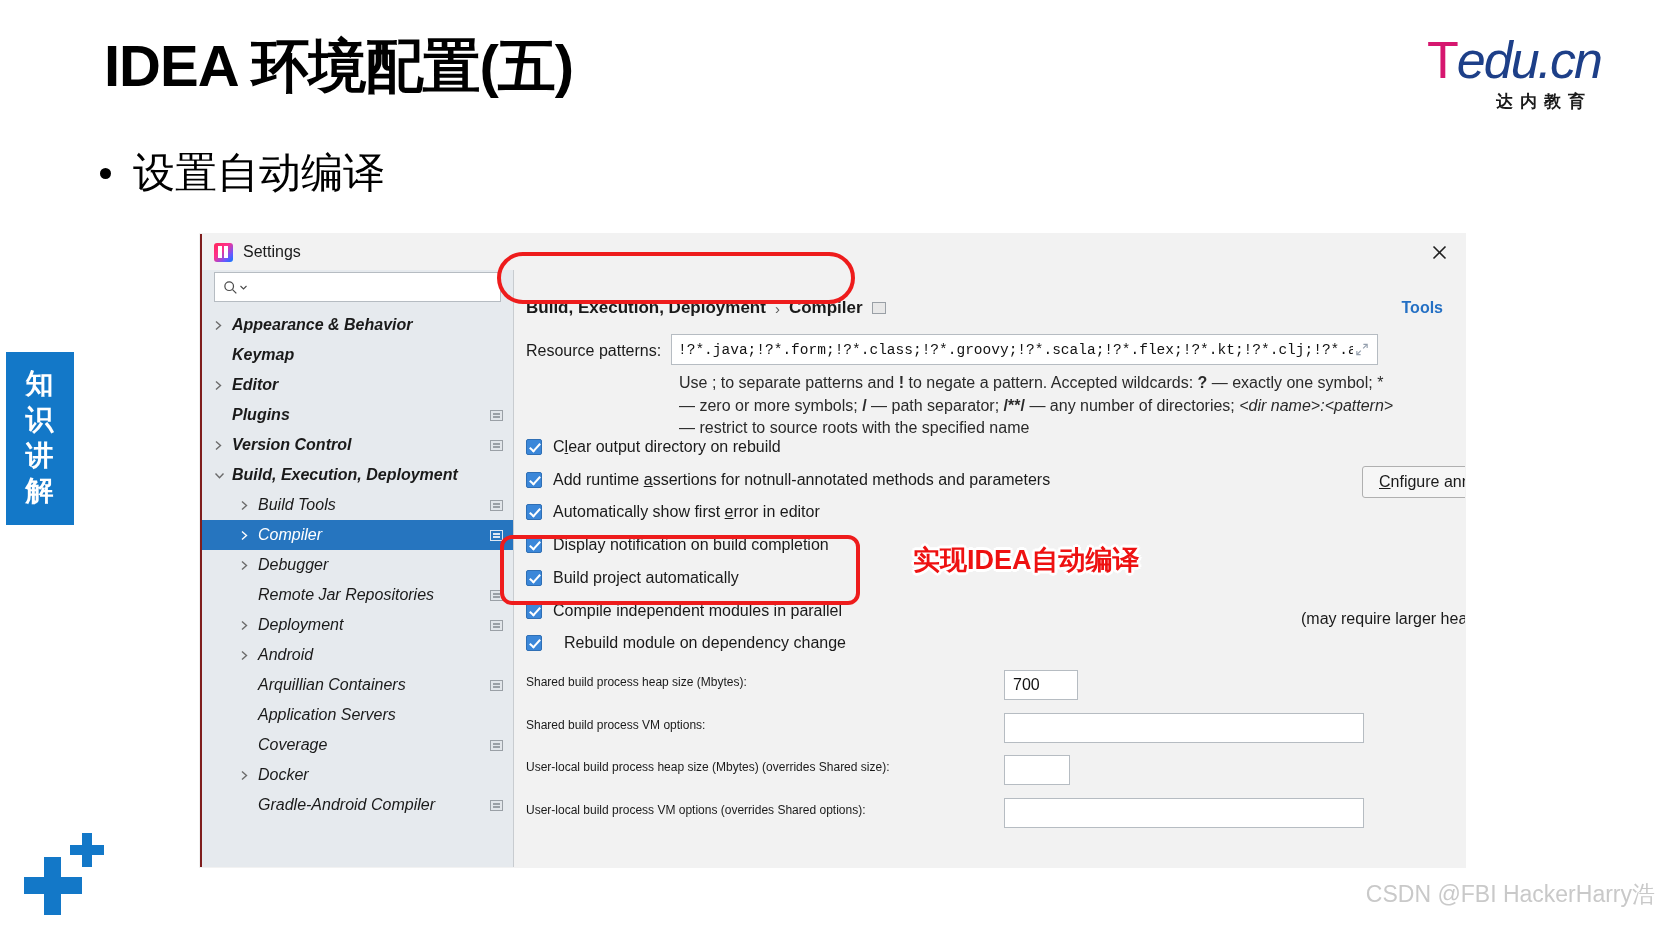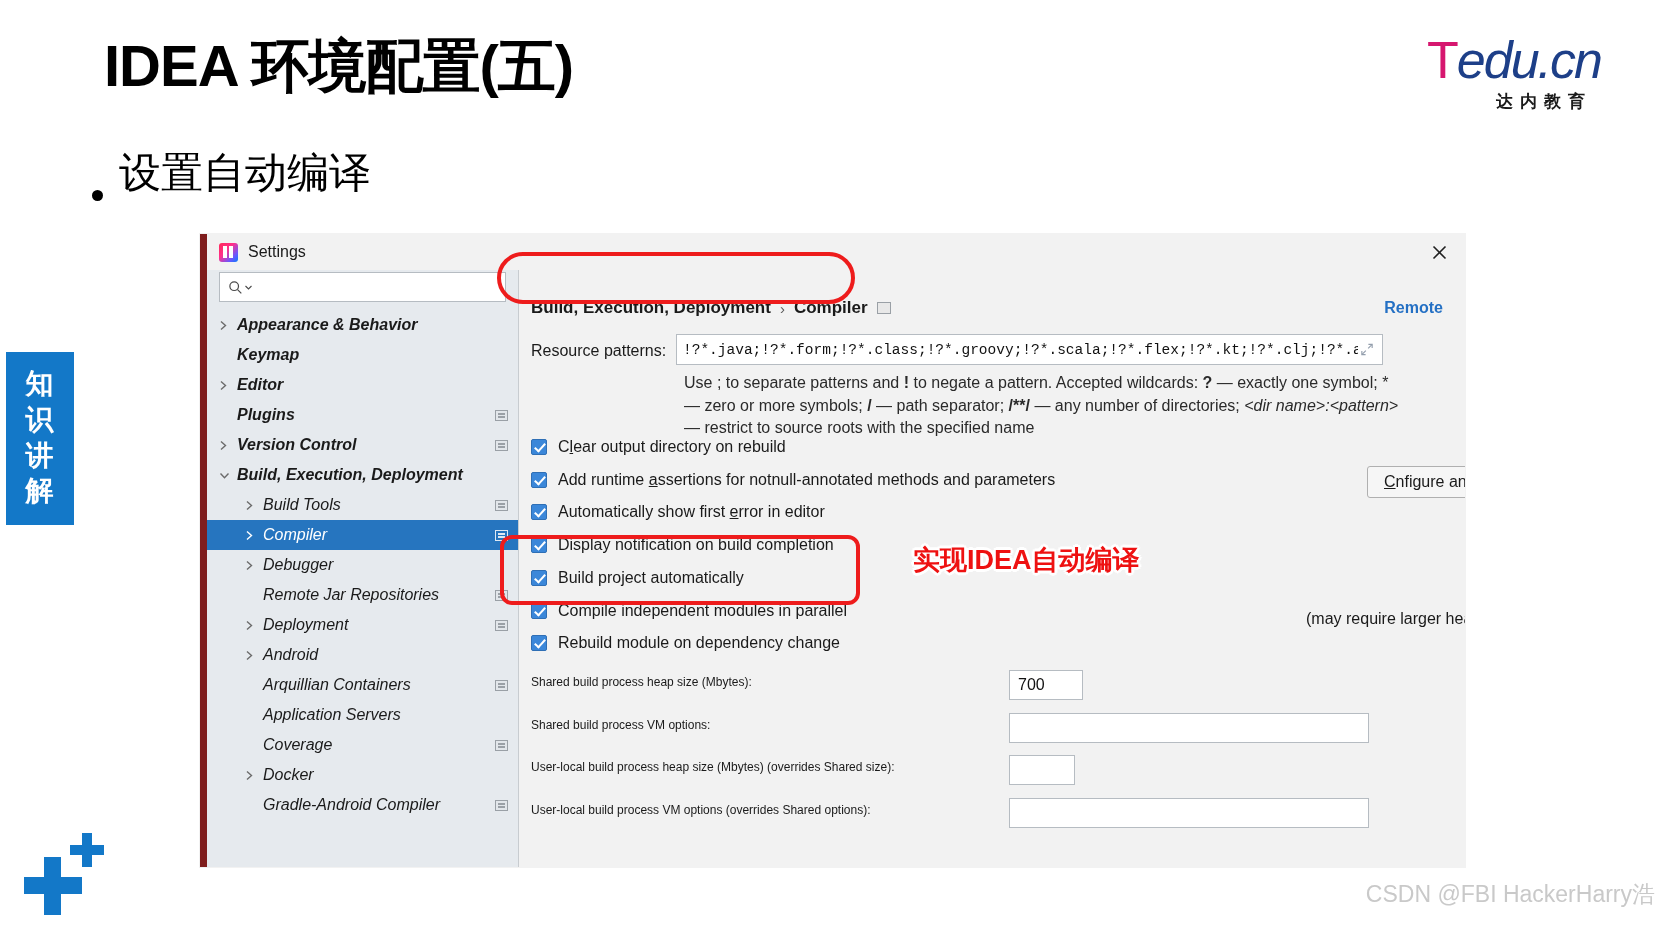--- a/index.html
+++ b/index.html
@@ -17,24 +17,24 @@
     position: absolute;
     left: 104px; top: 28px;
     font-size: 58px;
     font-weight: bold;
     letter-spacing: -1px;
     color: #000;
     white-space: nowrap;
   }
   #bullet-row {
     position: absolute;
-    left: 92px; top: 145px;
+    left: 100px; top: 145px;
     display: flex;
-    align-items: flex-end;
-    gap: 16px;
+    align-items: center;
+    gap: 22px;
   }
   #bullet-dot {
     width: 11px; height: 11px;
     border-radius: 50%;
     background: #000;
     flex: none;
   }
   #bullet-text {
     font-size: 42px;
     color: #000;
@@ -99,21 +99,21 @@
     color: #c9c9c9;
     white-space: nowrap;
   }
 
   
   #settings-dialog {
     position: absolute;
     left: 200px; top: 234px;
     width: 1265px; height: 633px;
     background: #0369a1;
-    border-left: 7px solid #7f1d1d;
+    border-left: 2px solid #7f1d1d;
     box-shadow: 0 0 0 1px rgba(0,0,0,.05);
     font-size: 15px;
     color: #1a1a1a;
     overflow: hidden;
   }
   #dialog-titlebar {
     height: 36px;
     display: flex;
     align-items: center;
     padding: 0 6px 0 12px;
@@ -557,21 +557,21 @@
 
     <div id="settings-content">
 
       <div id="breadcrumb">
         <span>Build, Execution, Deployment</span>
         <span class="sep">›</span>
         <span>Compiler</span>
         <span class="bc-badge"></span>
       </div>
 
-      <div id="reset-link">Remote</div>
+      <div id="reset-link">Tools</div>
 
       <div id="res-label">Resource patterns:</div>
       <div id="res-field">
         <span id="res-value">!?*.java;!?*.form;!?*.class;!?*.groovy;!?*.scala;!?*.flex;!?*.kt;!?*.clj;!?*.aj</span>
         <svg id="expand-icon" width="15" height="15" viewBox="0 0 16 16">
           <path d="M9.5 2.5 L13.5 2.5 L13.5 6.5" stroke="#5a6b80" stroke-width="1.2" fill="none"></path>
           <path d="M13.3 2.7 L9.2 6.8" stroke="#5a6b80" stroke-width="1.2"></path>
           <path d="M6.5 13.5 L2.5 13.5 L2.5 9.5" stroke="#5a6b80" stroke-width="1.2" fill="none"></path>
           <path d="M2.7 13.3 L6.8 9.2" stroke="#5a6b80" stroke-width="1.2"></path>
         </svg>
@@ -601,21 +601,21 @@
             <span><span>Display notification on build completion</span><span class="u"></span><span></span></span>
           </div>
           <div class="chk-row" style="left: 12px; top: 299px;">
             <span class="chk"></span>
             <span><span>Build project automatically</span><span class="u"></span><span></span></span>
           </div>
           <div class="chk-row" style="left: 12px; top: 332px;">
             <span class="chk"></span>
             <span><span>Compile independent modules in parallel</span><span class="u"></span><span></span></span>
           </div>
-          <div class="chk-row" style="left: 12px; top: 364px;">
+          <div class="chk-row" style="left: 12px; top: 364px; gap: 11px;">
             <span class="chk"></span>
             <span><span>Rebuild module on dependency change</span><span class="u"></span><span></span></span>
           </div>
         </div>
 
       <div id="configure-annotations-btn">
         <span class="u">C</span>
           <span>nfigure annotations...</span>
       </div>
 

